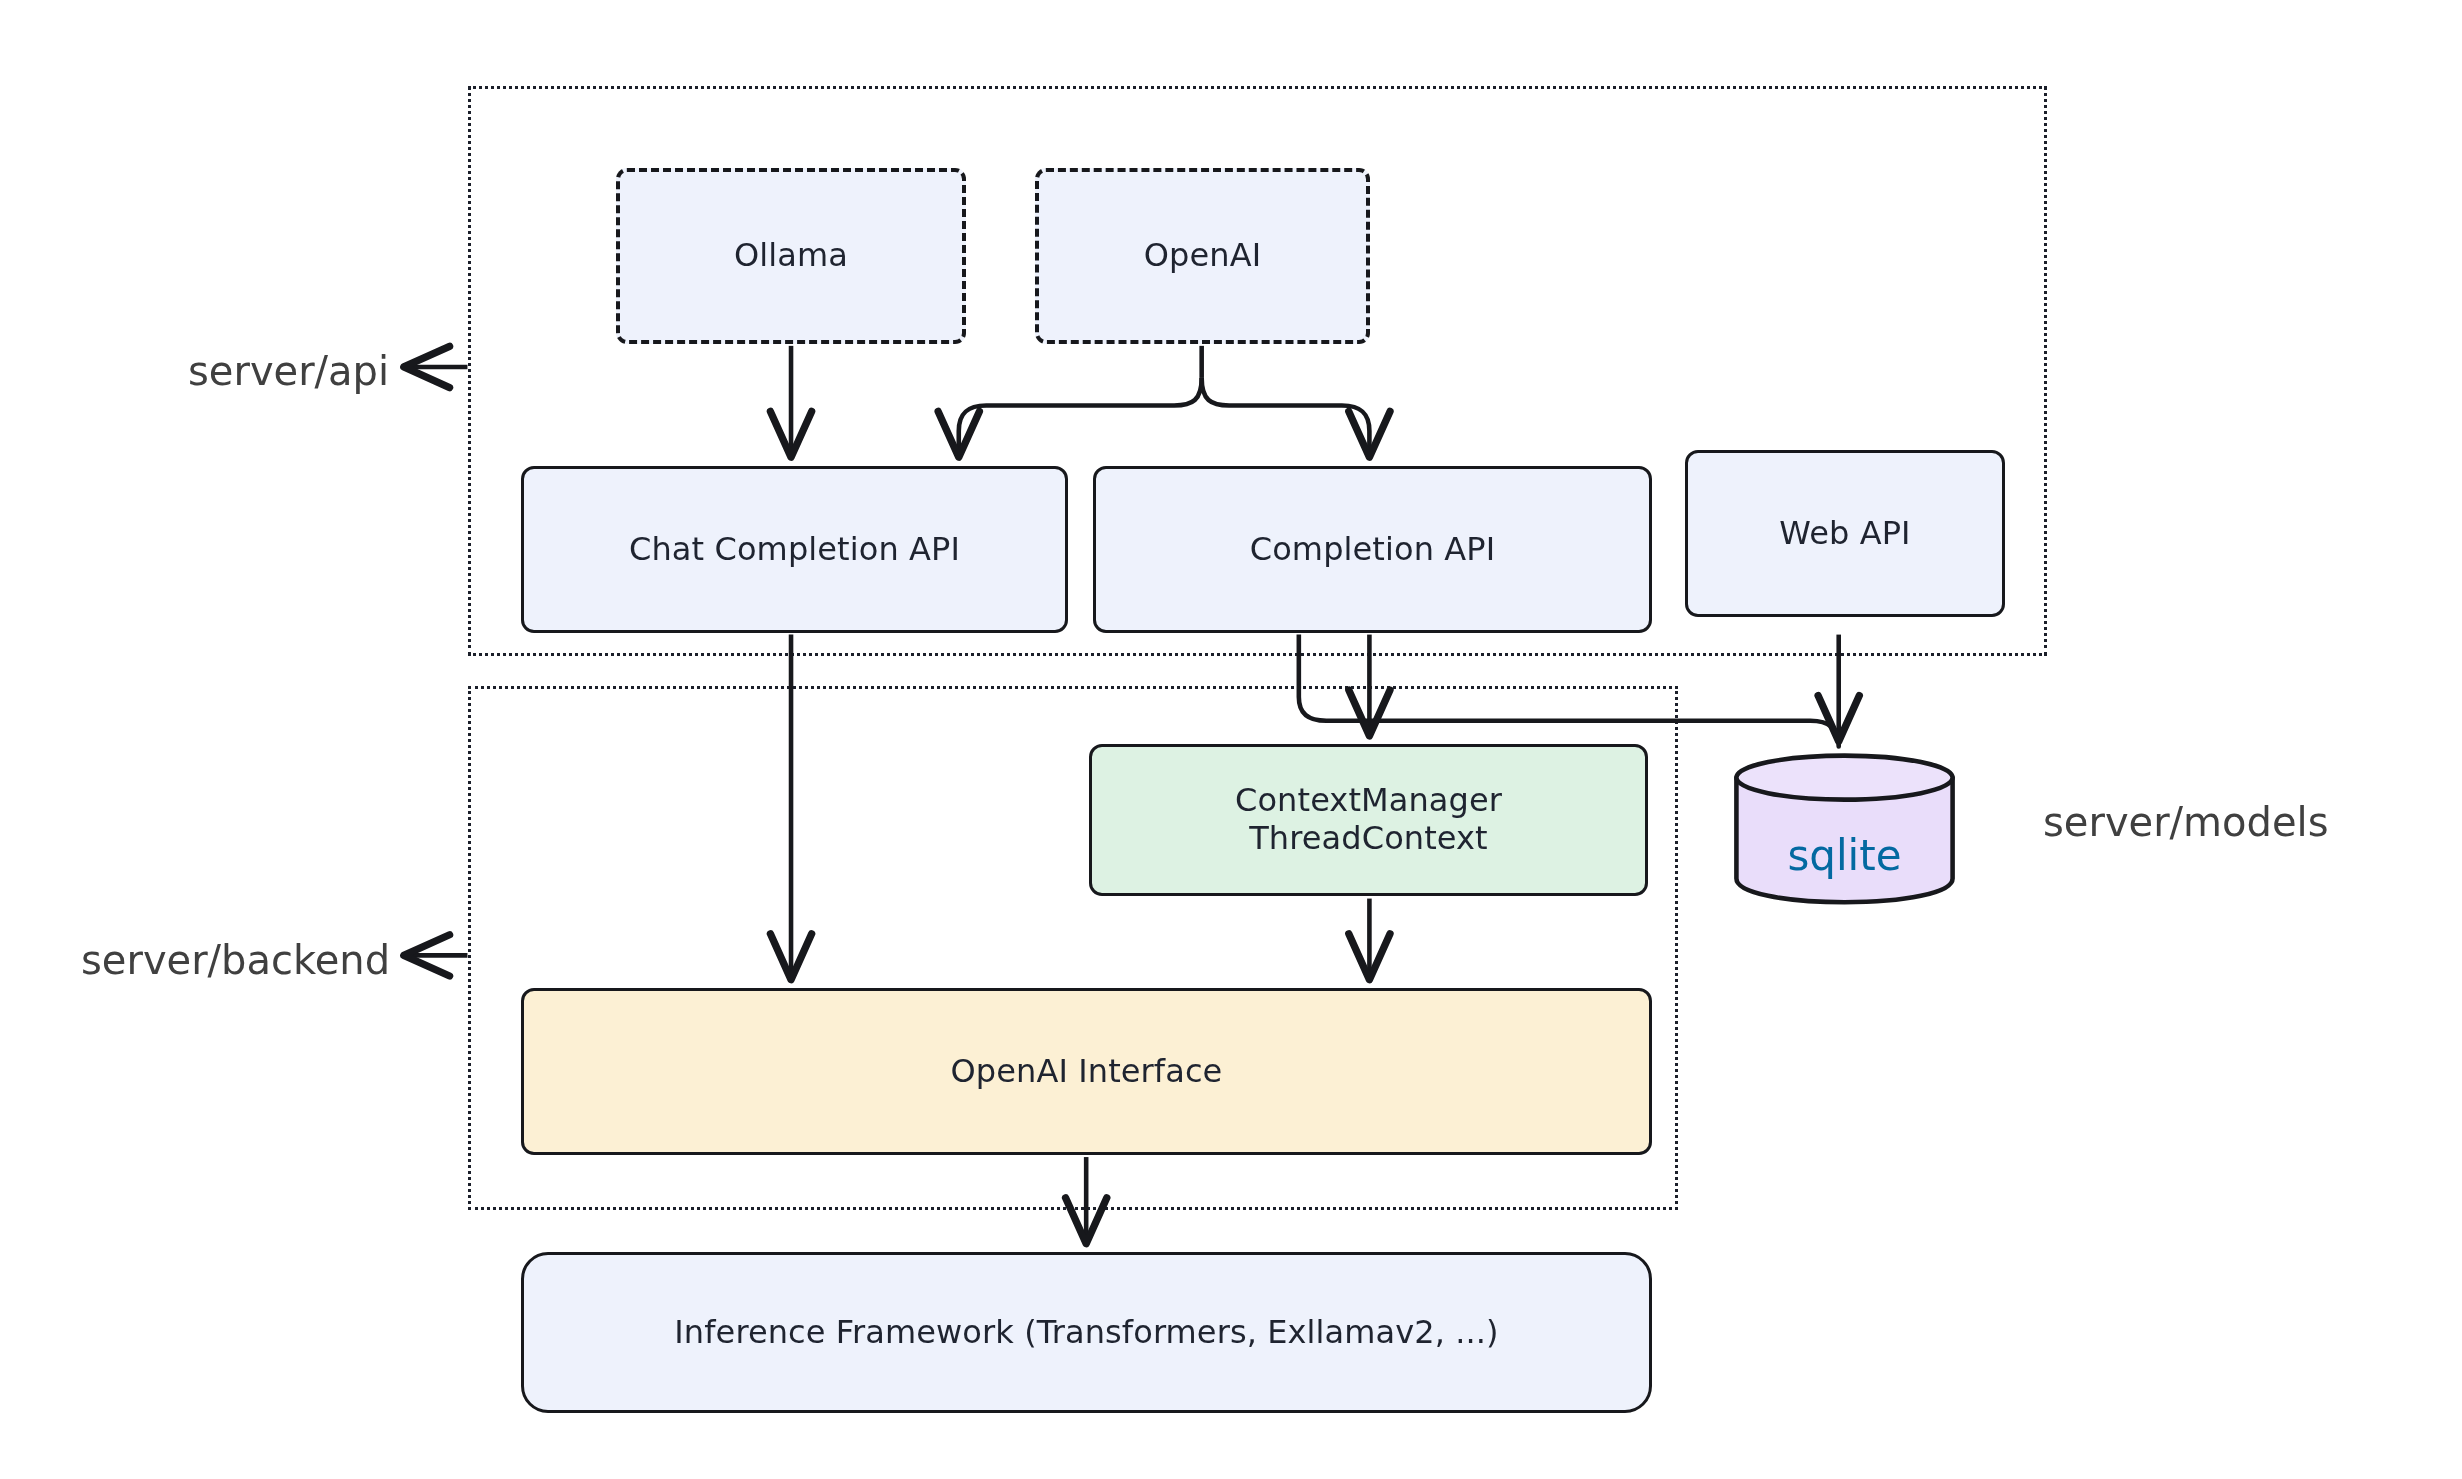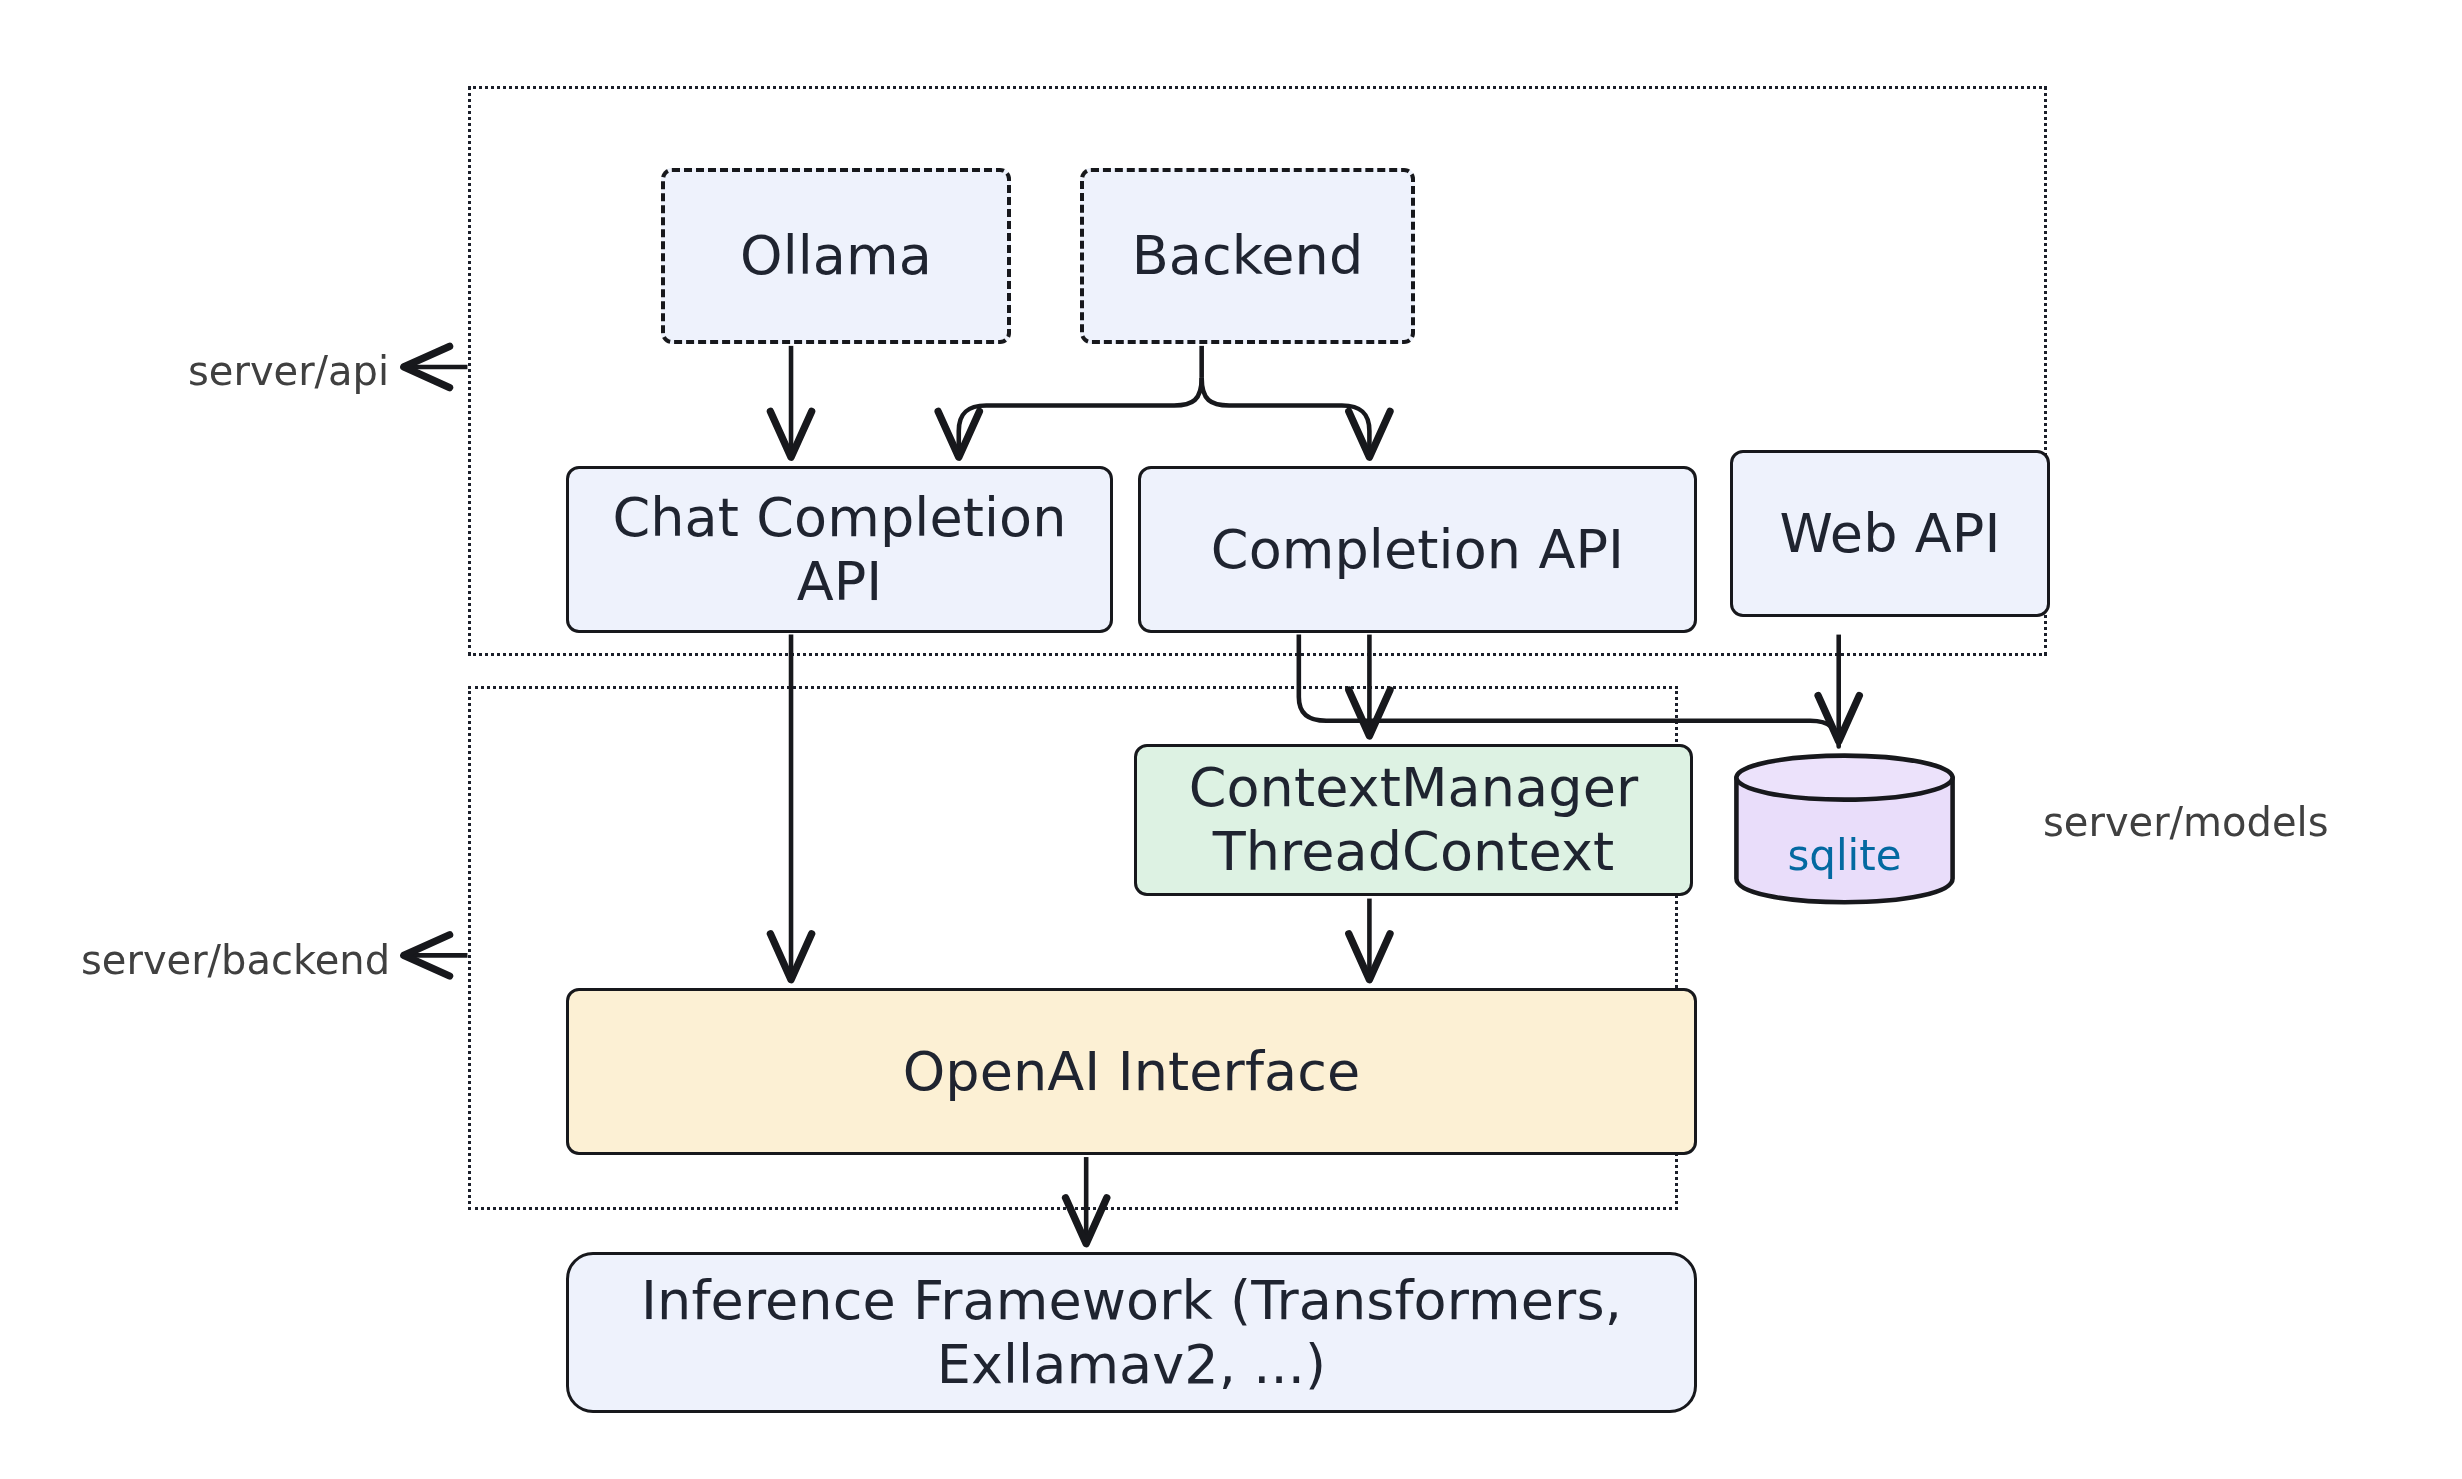--- a/index.html
+++ b/index.html
@@ -22,27 +22,26 @@
   #grp-backend{left:468px;top:686px;width:1210px;height:524px;}
 
   
   .node{
     position:absolute;box-sizing:border-box;
     display:flex;align-items:center;justify-content:center;
     text-align:center;
     border:3.7px solid #17181c;
     border-radius:13px;
     background:#eef2fc;
-    font-size:54px;
+    font-size:32px;
     line-height:1.18;
     letter-spacing:0.1px;
     color:#1f2430;
     white-space:pre-line;
     padding:0 13px;
-    margin-left:45px;
   }
   .node.dashed{border-style:dashed;border-width:4.6px;border-radius:11px;}
   .node.green{background:#ddf2e3;}
   .node.yellow{background:#fcf0d4;}
 
   #n-ollama   {left:616px; top:168px; width:350px; height:176px;}
   #n-openai   {left:1035px;top:168px; width:335px; height:176px;}
   #n-chat     {left:521px; top:466px; width:547px; height:167px;}
   #n-assistant{left:1093px;top:466px; width:559px; height:167px;}
   #n-webapi   {left:1685px;top:450px; width:320px; height:167px;}
@@ -108,21 +107,21 @@
 
       <path d="M1185,1262 L1185,1354" marker-end="url(#ah)"></path>
 
       <path d="M510,400 L443,400" marker-end="url(#ah)"></path>
       <path d="M510,1042 L443,1042" marker-end="url(#ah)"></path>
     </g>
   </svg>
 
   <div class="node dashed" id="n-ollama">Ollama</div>
 
-  <div class="node dashed" id="n-openai">Backend</div>
+  <div class="node dashed" id="n-openai">OpenAI</div>
 
   <div class="node" id="n-chat">Chat Completion API</div>
 
   <div class="node" id="n-assistant">Completion API</div>
 
   <div class="node" id="n-webapi">Web API</div>
 
   <div class="node green" id="n-ctx">ContextManager
 ThreadContext</div>
 

